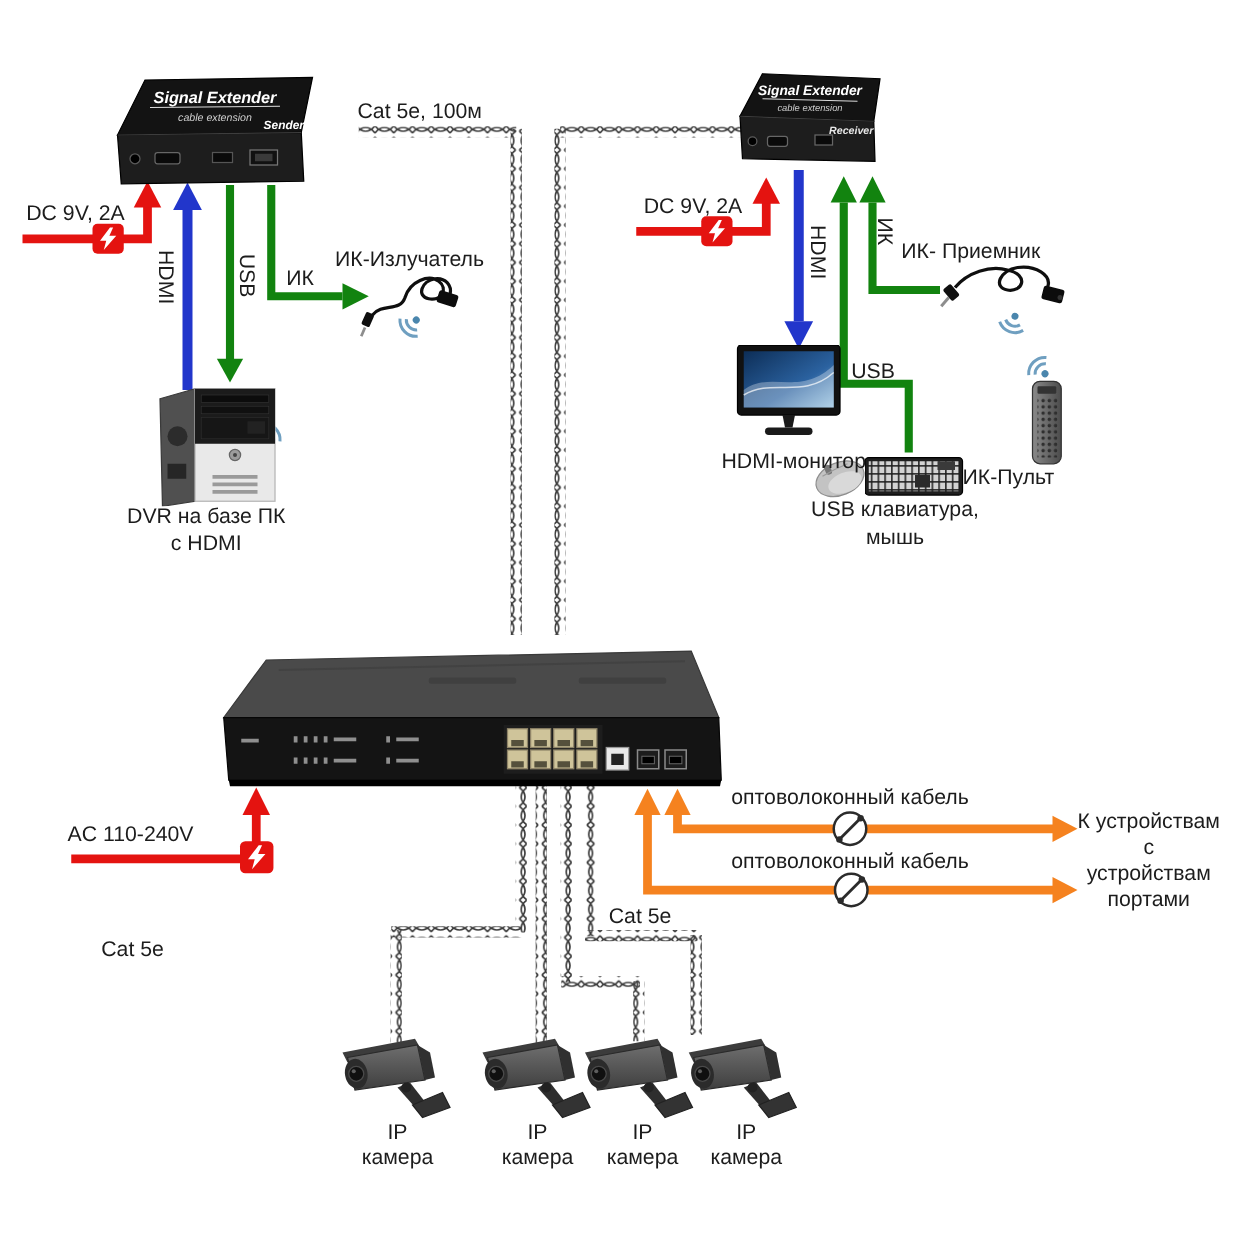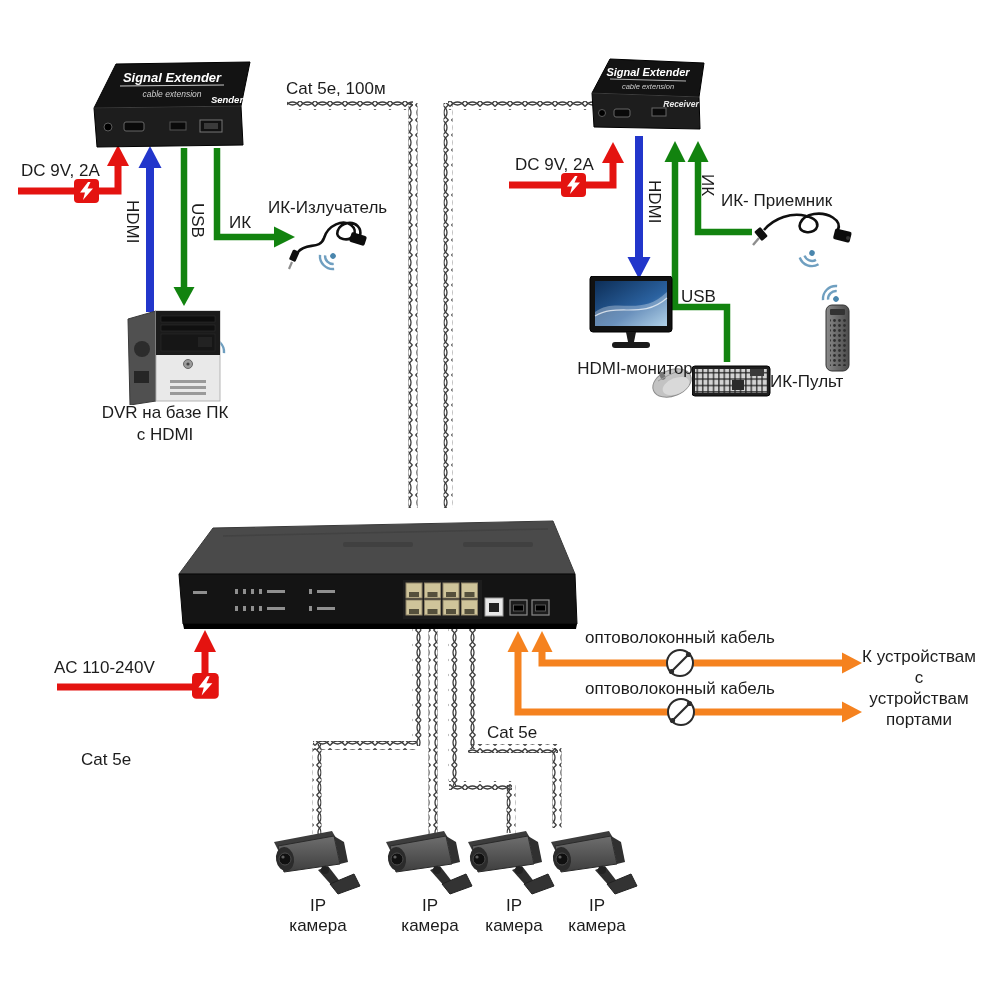--- a/index.html
+++ b/index.html
@@ -345,20 +345,24 @@
     <span>DVR на базе ПК</span><br>
     <span>с HDMI</span>
   </div>
 
   <div class="lbl" style="left:515px;top:154px;">DC 9V, 2A</div>
   <div class="vlabel" style="left:664px;top:180px;">HDMI</div>
   <div class="vlabel" style="left:717px;top:174px;">ИК</div>
   <div class="lbl" style="left:721px;top:190px;">ИК- Приемник</div>
   <div class="lbl" style="left:681px;top:286px;">USB</div>
   <div class="lbl ctr" style="left:568px;top:342px;width:134px;margin-top:16px;">HDMI-монитор</div>
+  <div class="lbl ctr" style="left:638px;top:397px;width:156px;line-height:22px;">
+    <span>USB клавиатура,</span><br>
+    <span>мышь</span>
+  </div>
   <div class="lbl" style="left:770px;top:371px;">ИК-Пульт</div>
 
   <div class="lbl" style="left:54px;top:657px;">AC 110-240V</div>
   <div class="lbl" style="left:81px;top:749px;">Cat 5e</div>
   <div class="lbl" style="left:487px;top:722px;">Cat 5e</div>
 
   <div class="lbl ctr" style="left:578px;top:627px;width:204px;">оптоволоконный кабель</div>
   <div class="lbl ctr" style="left:578px;top:678px;width:204px;">оптоволоконный кабель</div>
   <div class="lbl ctr" style="left:852px;top:646px;width:134px;line-height:21px;">
     <span>К устройствам</span><br>

